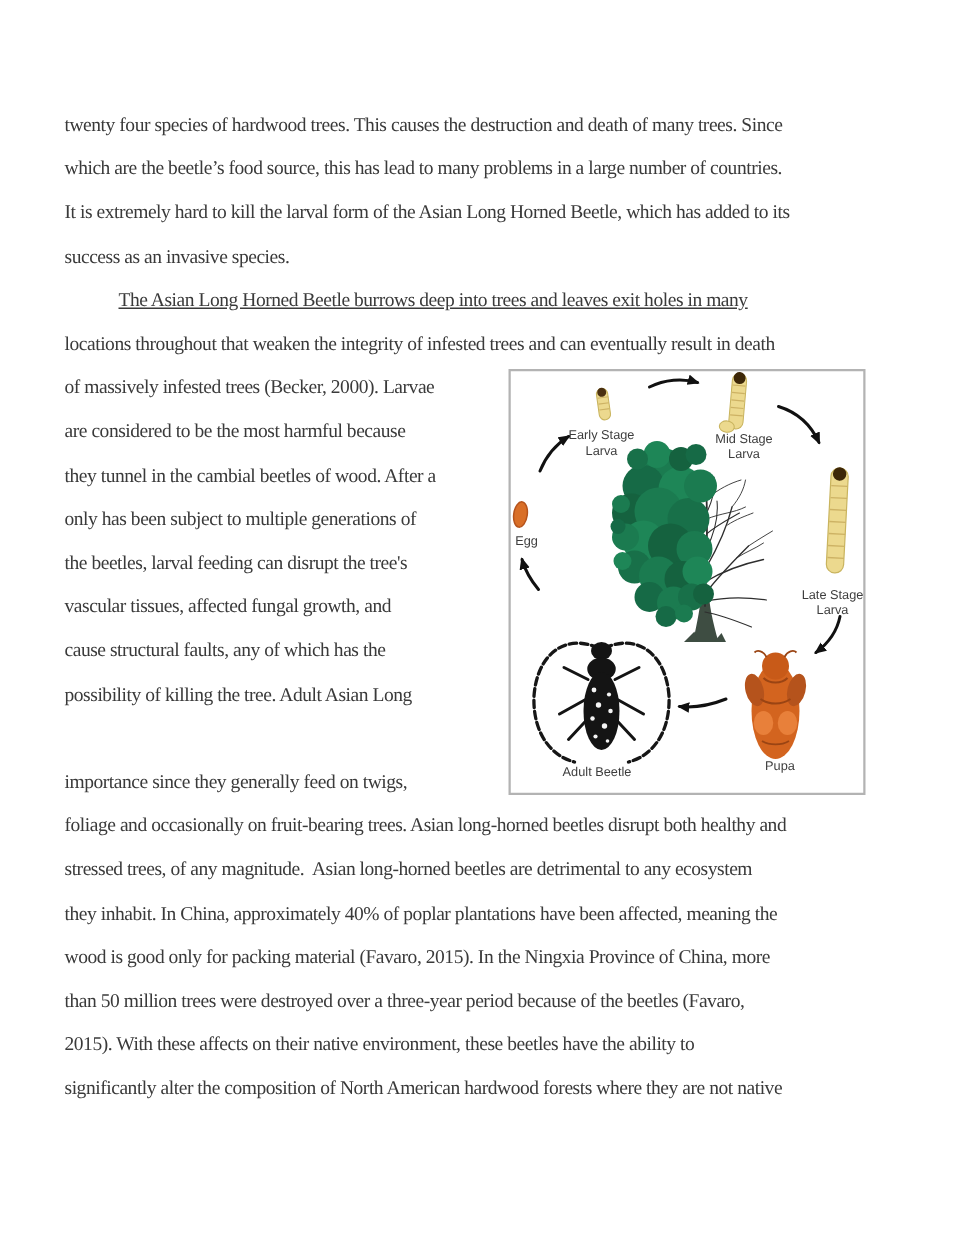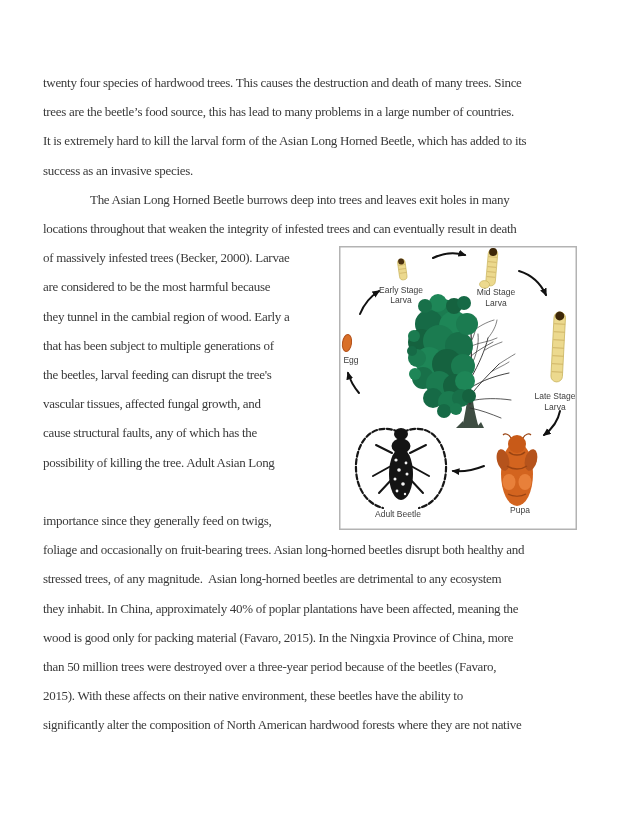--- a/index.html
+++ b/index.html
@@ -16,49 +16,49 @@
   }
   .line{
     position:absolute;
     left:43px;
     font-size:13px;
     line-height:16px;
     letter-spacing:-0.3px;
     color:#3a3a3a;
     white-space:pre;
   }
-  .line.indent{ left:90px; }
+  .line.indent{ left:79px;text-decoration:underline; }
   .figure{
     position:absolute;
     left:339px;
     top:246px;
     width:238px;
     height:284px;
   }
   .fig-label{
     font-family:"Liberation Sans", sans-serif;
     font-size:8.5px;
     fill:#3d3d3d;
   }
 </style>
 </head>
 <body>
 
 <div class="page">
 
   <div class="line" style="top:75px">twenty four species of hardwood trees. This causes the destruction and death of many trees. Since</div>
-  <div class="line" style="top:104px">trees are the beetle’s food source, this has lead to many problems in a large number of countries.</div>
+  <div class="line" style="top:104px">which are the beetle’s food source, this has lead to many problems in a large number of countries.</div>
   <div class="line" style="top:163px">success as an invasive species.</div>
   <div class="line" style="top:133px">It is extremely hard to kill the larval form of the Asian Long Horned Beetle, which has added to its</div>
   <div class="line indent" style="top:192px">The Asian Long Horned Beetle burrows deep into trees and leaves exit holes in many</div>
   <div class="line" style="top:221px">locations throughout that weaken the integrity of infested trees and can eventually result in death</div>
   <div class="line" style="top:250px">of massively infested trees (Becker, 2000). Larvae</div>
   <div class="line" style="top:279px">are considered to be the most harmful because</div>
-  <div class="line" style="top:309px">they tunnel in the cambial region of wood. Early a</div>
-  <div class="line" style="top:338px">that has been subject to multiple generations of</div>
+  <div class="line" style="top:309px">they tunnel in the cambial beetles of wood. After a</div>
+  <div class="line" style="top:338px">only has been subject to multiple generations of</div>
   <div class="line" style="top:367px">the beetles, larval feeding can disrupt the tree's</div>
   <div class="line" style="top:396px">vascular tissues, affected fungal growth, and</div>
   <div class="line" style="top:425px">cause structural faults, any of which has the</div>
   <div class="line" style="top:455px">possibility of killing the tree. Adult Asian Long</div>
   <div class="line" style="top:513px">importance since they generally feed on twigs,</div>
   <div class="line" style="top:542px">foliage and occasionally on fruit-bearing trees. Asian long-horned beetles disrupt both healthy and</div>
   <div class="line" style="top:571px">stressed trees, of any magnitude.  Asian long-horned beetles are detrimental to any ecosystem</div>
   <div class="line" style="top:601px">they inhabit. In China, approximately 40% of poplar plantations have been affected, meaning the</div>
   <div class="line" style="top:630px">wood is good only for packing material (Favaro, 2015). In the Ningxia Province of China, more</div>
   <div class="line" style="top:659px">than 50 million trees were destroyed over a three-year period because of the beetles (Favaro,</div>

